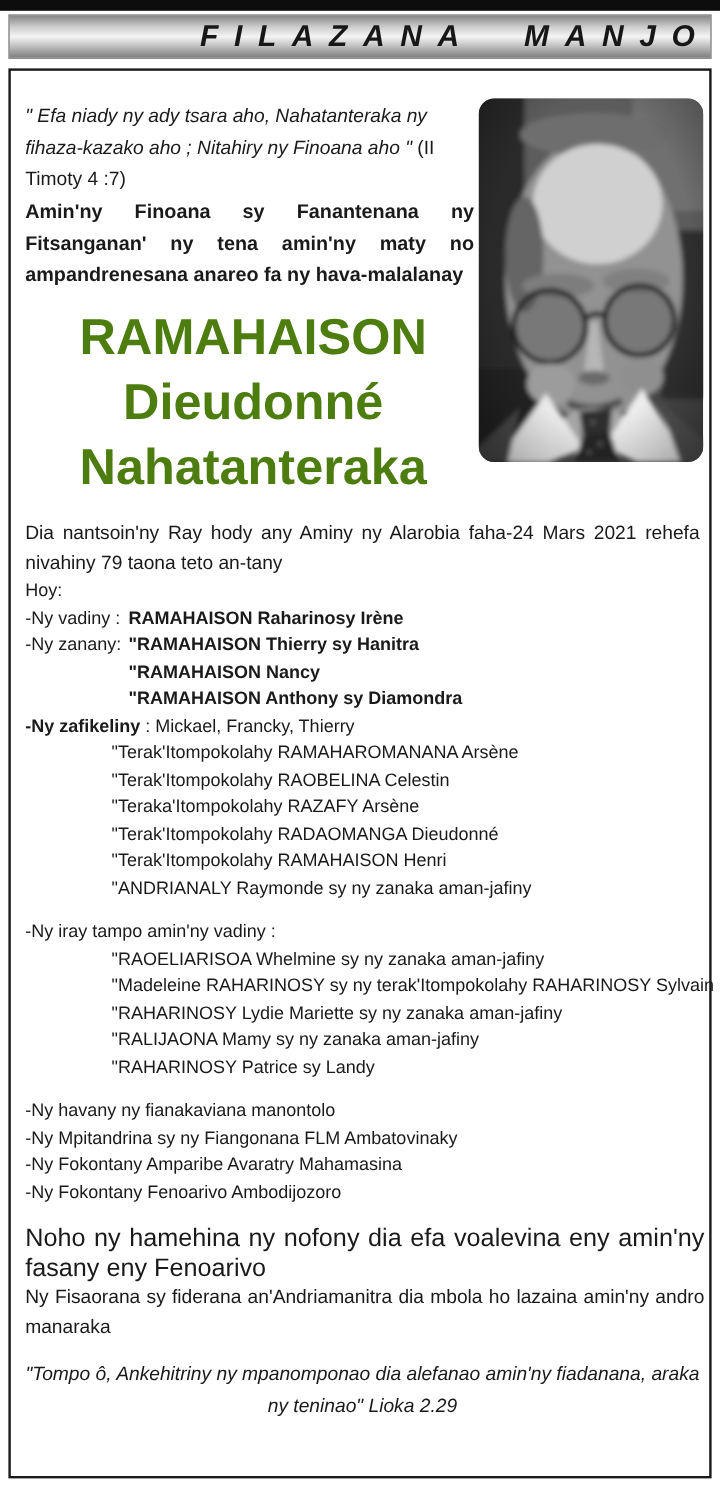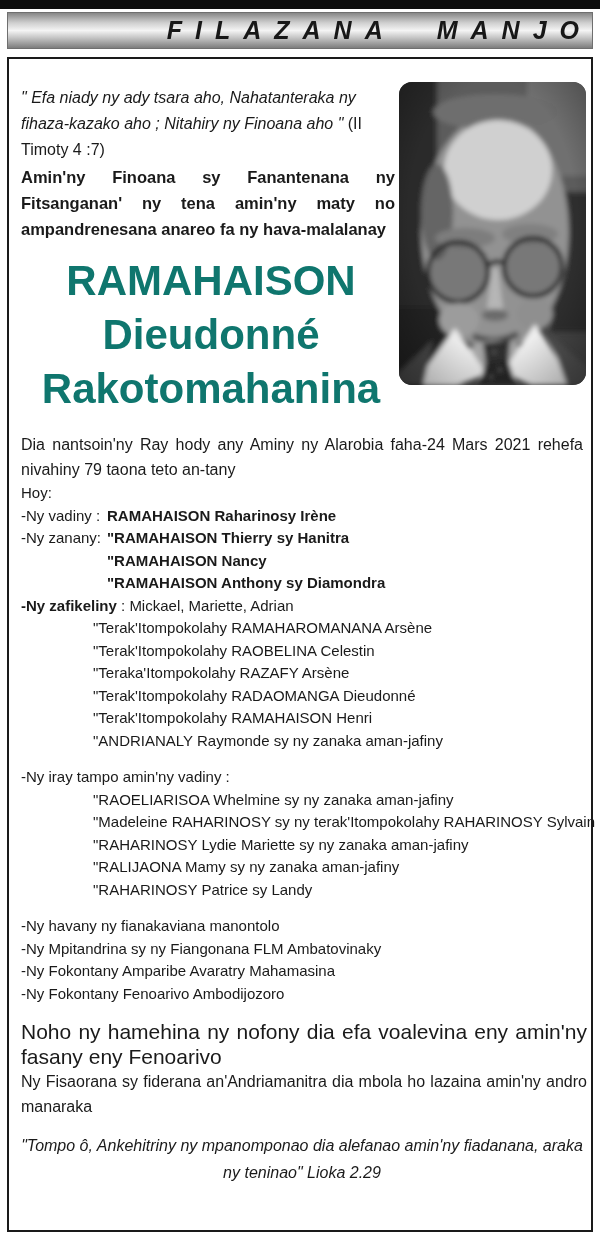--- a/index.html
+++ b/index.html
@@ -18,21 +18,21 @@
   .notice-box{position:absolute;left:7px;top:57px;width:586px;height:1175px;
     border:2px solid #1a1a1a;box-sizing:border-box;padding:26px 12px 8px 12px;}
 
   .photo-wrap{position:absolute;top:23px;right:5px;width:187px;height:303px;}
 
   .col{width:374px;}
   .scripture{margin:0;font-size:16px;line-height:26px;}
   .scripture .quote-it{font-style:italic;}
   .intro{margin:1px 0 0 0;font-size:16.5px;line-height:26px;font-weight:bold;text-align:justify;}
   .name-block{margin:12px 0 0 0;width:380px;text-align:center;font-weight:bold;
-    font-size:42px;line-height:54px;letter-spacing:0px;color:#0f766e;}
+    font-size:42px;line-height:54px;letter-spacing:0px;color:#4d7c0f;}
   .announce{margin:16px 0 0 0;font-size:16px;line-height:25px;text-align:justify;width:562px;}
   .row{font-size:15px;line-height:22.5px;}
   .row .lbl{font-weight:normal;}
   .row .lbl-b{font-weight:bold;}
   .row .val-b{font-weight:bold;}
   .inline-lbl{display:inline-block;width:86px;}
   .sub{padding-left:72px;white-space:nowrap;}
   .sub-b{font-weight:bold;}
   .gap{margin-top:14px;}
   .burial{margin:14px 0 0 0;font-size:21px;line-height:25px;text-align:justify;width:566px;}
@@ -104,34 +104,34 @@
       </svg>
     </div>
 
     <p class="scripture col"><span class="quote-it">" Efa niady ny ady tsara aho, Nahatanteraka ny fihaza-kazako aho ; Nitahiry ny Finoana aho "</span> <span>(II Timoty 4 :7)</span></p>
 
     <p class="intro col">Amin'ny Finoana sy Fanantenana ny Fitsanganan' ny tena amin'ny maty no ampandrenesana anareo fa ny hava-malalanay</p>
 
     <div class="name-block">
       <div>RAMAHAISON</div>
       <div>Dieudonné</div>
-      <div>Rakotomahanina</div>
+      <div>Nahatanteraka</div>
     </div>
 
     <p class="announce">Dia nantsoin'ny Ray hody any Aminy ny Alarobia faha-24 Mars 2021 rehefa nivahiny 79 taona teto an-tany</p>
 
     <div class="row">Hoy:</div>
 
     <div class="row"><span class="lbl inline-lbl">-Ny vadiny :</span><span class="val-b">RAMAHAISON Raharinosy Irène</span></div>
 
     <div class="row"><span class="lbl inline-lbl">-Ny zanany:</span><span class="val-b">"RAMAHAISON Thierry sy Hanitra</span></div>
     <div class="row sub sub-b" style="padding-left:86px;">"RAMAHAISON Nancy</div>
     <div class="row sub sub-b" style="padding-left:86px;">"RAMAHAISON Anthony sy Diamondra</div>
 
-    <div class="row"><span class="lbl-b">-Ny zafikeliny</span><span> : Mickael, Mariette, Adrian</span></div>
+    <div class="row"><span class="lbl-b">-Ny zafikeliny</span><span> : Mickael, Francky, Thierry</span></div>
 
     <div class="row sub">"Terak'Itompokolahy RAMAHAROMANANA Arsène</div>
     <div class="row sub">"Terak'Itompokolahy RAOBELINA Celestin</div>
     <div class="row sub">"Teraka'Itompokolahy RAZAFY Arsène</div>
     <div class="row sub">"Terak'Itompokolahy RADAOMANGA Dieudonné</div>
     <div class="row sub">"Terak'Itompokolahy RAMAHAISON Henri</div>
     <div class="row sub">"ANDRIANALY Raymonde sy ny zanaka aman-jafiny</div>
 
     <div class="row lbl-b gap">-Ny iray tampo amin'ny vadiny :</div>
     <div class="row sub">"RAOELIARISOA Whelmine sy ny zanaka aman-jafiny</div>

